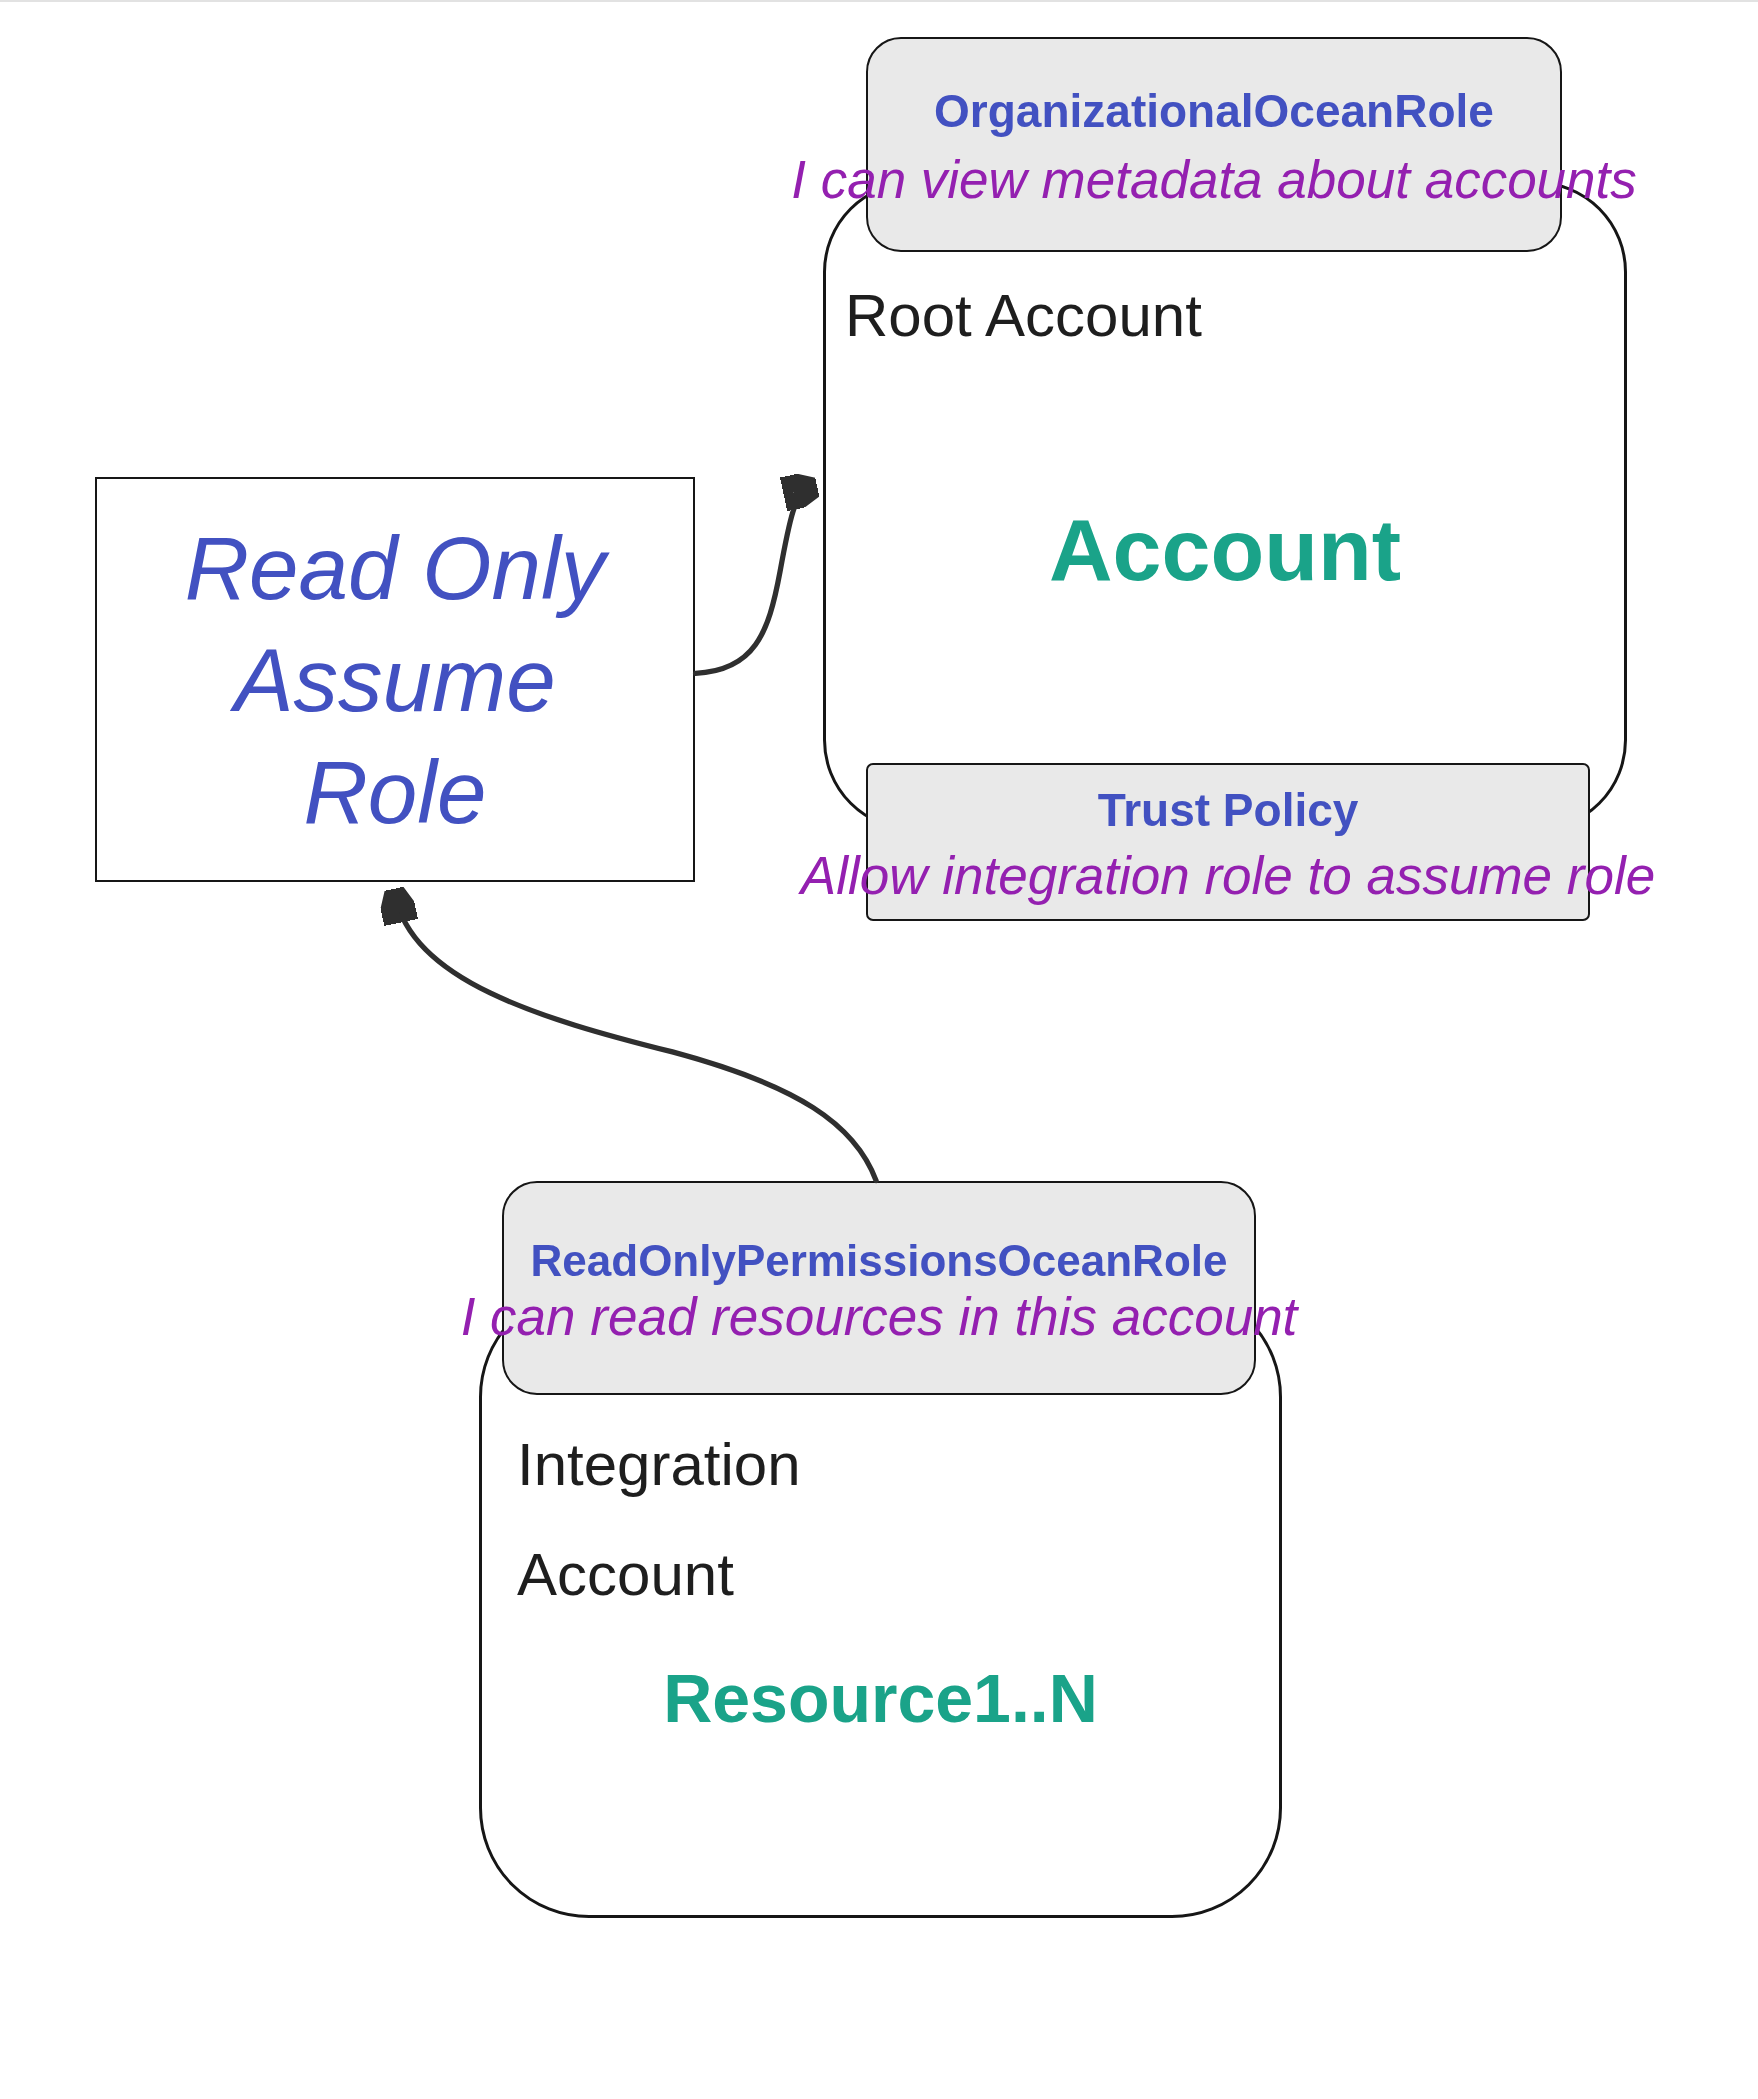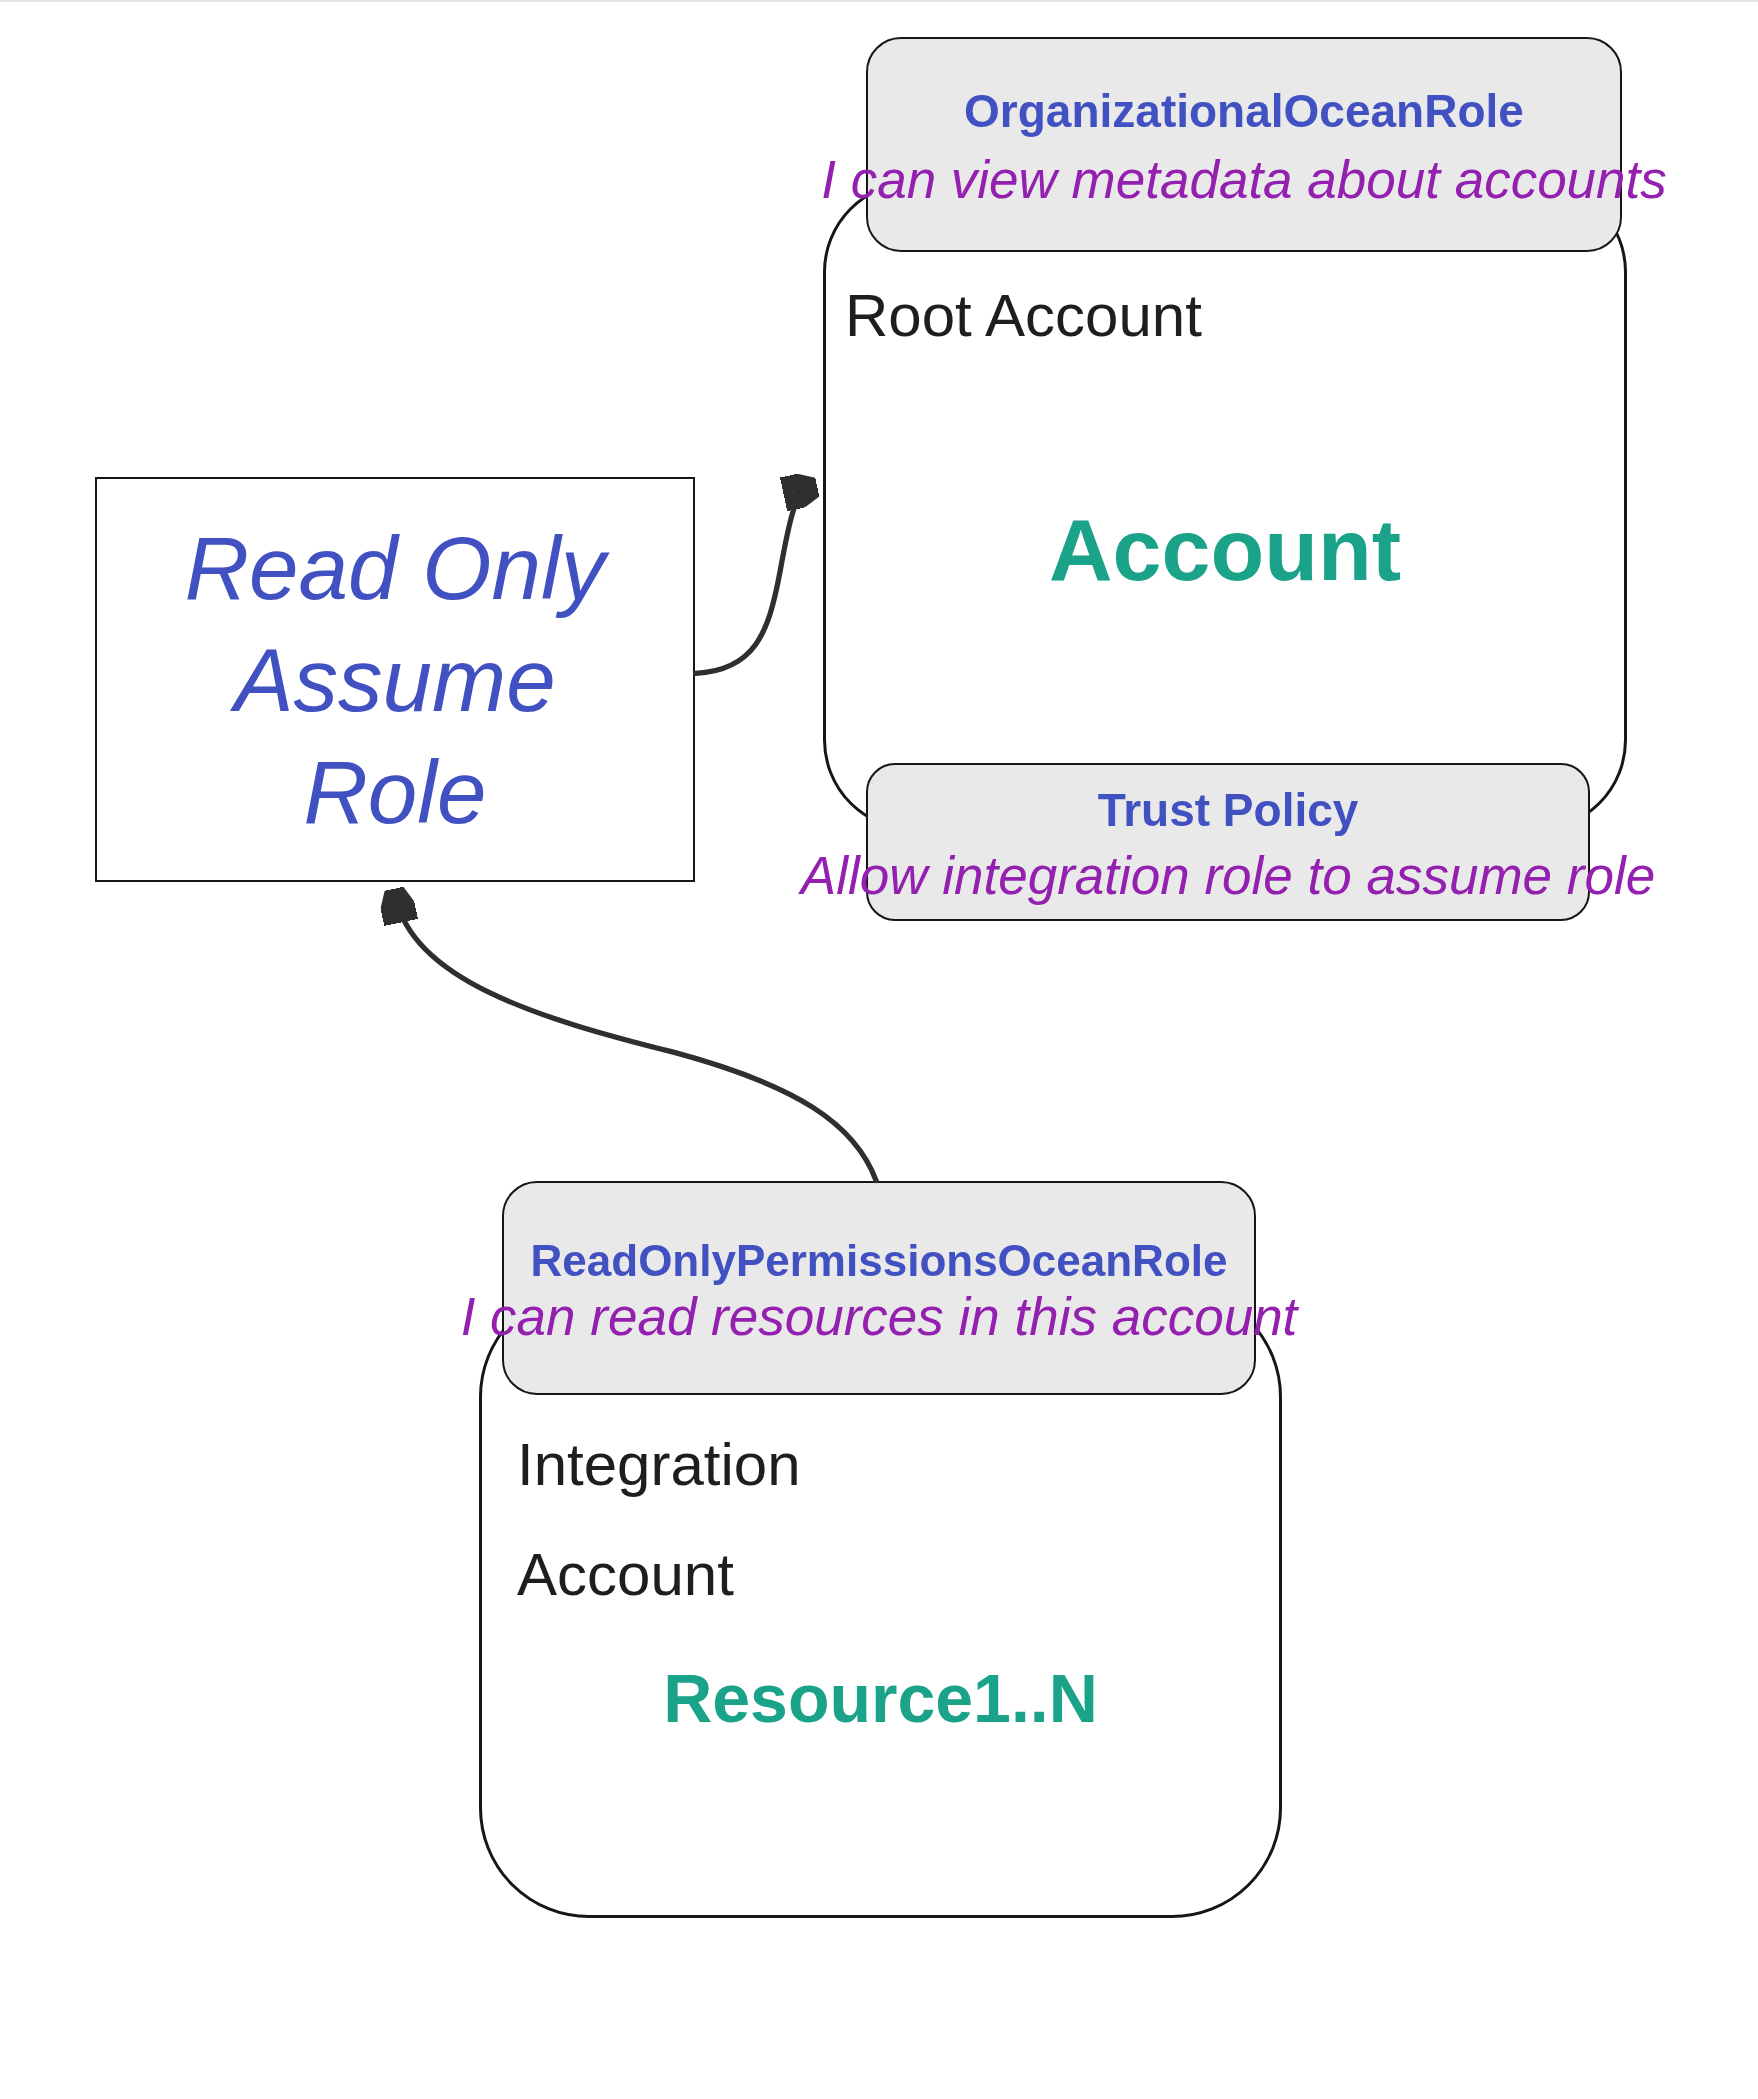--- a/index.html
+++ b/index.html
@@ -46,22 +46,22 @@
   }
   .root-container .action-text{top:305px;font-size:88px;line-height:121px;}
   .integration-container .action-text{top:356px;font-size:68px;line-height:104px;}
   
   .badge{
     position:absolute;background:var(--badge-bg,#e9e9e9);
     border:2.9px solid var(--border,#161616);box-sizing:border-box;
     display:flex;flex-direction:column;justify-content:center;align-items:center;
     text-align:center;
   }
-  .badge-org{left:866px;top:37px;width:756px;height:215px;border-radius:35px;gap:13.4px;}
-  .badge-trust{left:866px;top:763px;width:724px;height:158px;border-radius:29px;gap:11.5px;}
+  .badge-org{left:866px;top:37px;width:696px;height:215px;border-radius:35px;gap:13.4px;}
+  .badge-trust{left:866px;top:763px;width:724px;height:158px;border-radius:7px;gap:11.5px;}
   .badge-readonly{left:502px;top:1181px;width:754px;height:214px;border-radius:35px;gap:1px;}
   .badge-title{
     font-weight:bold;color:var(--blue,#4251c1);white-space:nowrap;
     font-size:46px;line-height:56px;
   }
   .badge-readonly .badge-title{font-size:44px;}
   .badge-subtitle{
     font-style:italic;color:var(--purple,#9420b0);white-space:nowrap;
     font-size:53px;line-height:53px;
   }

